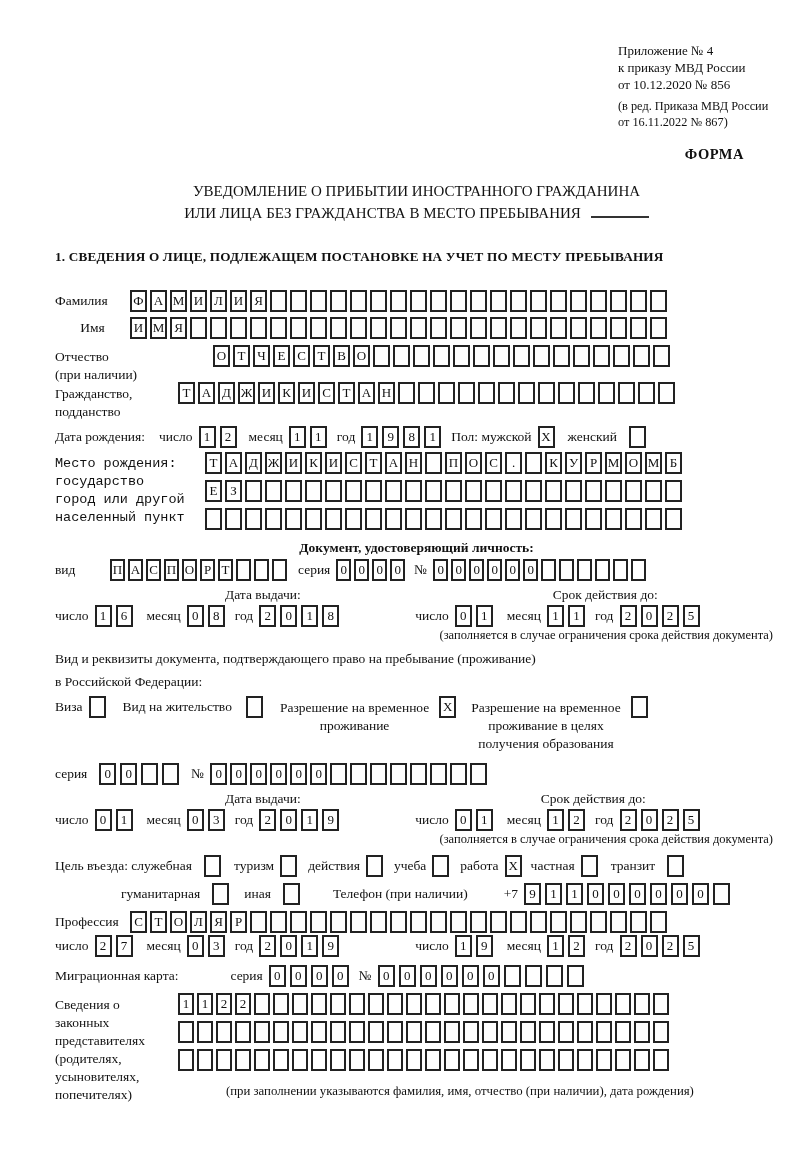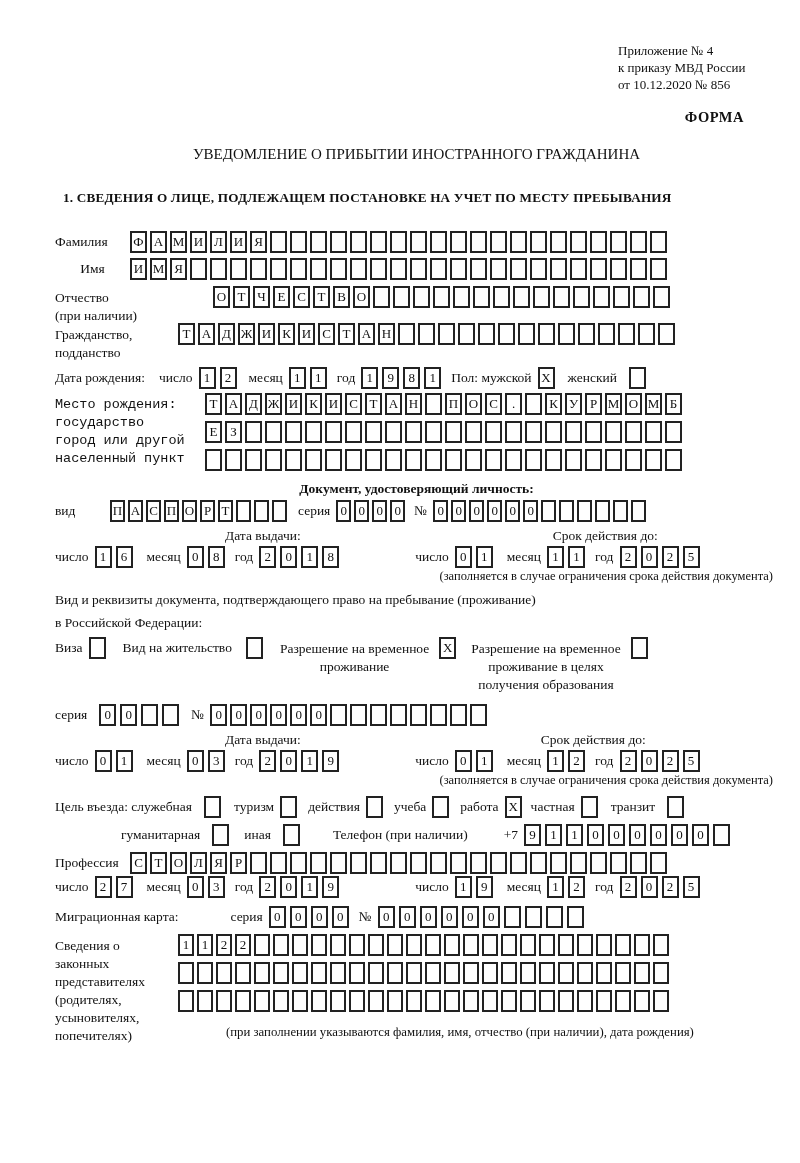--- a/index.html
+++ b/index.html
@@ -9,21 +9,21 @@
     font-family:"Liberation Serif","DejaVu Serif",serif;
     color:#111; font-size:13.5px; position:relative; overflow:hidden;
   }
   
   .appendix { margin-left:563px; line-height:17px; font-size:13px; }
   .appendix .amend { margin-top:5px; font-size:12.3px; line-height:16px; }
   .form-label { text-align:right; font-weight:bold; font-size:14.5px; margin:16px 34px 0 0; letter-spacing:.5px; }
   
   .title { text-align:center; font-weight:normal; font-size:15px; line-height:22px; margin-top:17px; }
   .uline { display:inline-block; width:58px; border-bottom:2px solid #333; margin-left:10px; vertical-align:baseline; }
-  .sec1 { font-weight:bold; font-size:13.2px; margin-top:25px; letter-spacing:.2px;margin-left:8px; }
+  .sec1 { font-weight:bold; font-size:13.2px; margin-top:25px; letter-spacing:.2px; }
   
   .row { display:flex; align-items:flex-start; }
   .lbl { flex:0 0 auto; padding-top:3px; }
   .stack { line-height:18px; padding-top:3px; }
   
   .cells { display:flex; flex-wrap:nowrap; flex:0 0 auto; }
   .cell {
     box-sizing:border-box; width:17px; height:22px; flex:0 0 auto;
     border:2px solid #222; margin-right:3px; background:#fff;
     display:inline-flex; align-items:center; justify-content:center;
@@ -51,26 +51,33 @@
 </style>
 </head>
 <body>
 
 <div class="page">
 
   <div class="appendix">
     <div>Приложение № 4</div>
     <div>к приказу МВД России</div>
     <div>от 10.12.2020 № 856</div>
+    <div class="amend">
+      <div>(в ред. Приказа МВД России</div>
+      <div>от 16.11.2022 № 867)</div>
+    </div>
   </div>
 
   <div class="form-label">ФОРМА</div>
 
   <div class="title">
     <div>УВЕДОМЛЕНИЕ О ПРИБЫТИИ ИНОСТРАННОГО ГРАЖДАНИНА</div>
+    <div>
+      <span>ИЛИ ЛИЦА БЕЗ ГРАЖДАНСТВА В МЕСТО ПРЕБЫВАНИЯ</span><span class="uline"></span>
+    </div>
   </div>
 
   <div class="sec1">1. СВЕДЕНИЯ О ЛИЦЕ, ПОДЛЕЖАЩЕМ ПОСТАНОВКЕ НА УЧЕТ ПО МЕСТУ ПРЕБЫВАНИЯ</div>
 
   <div class="row mt25">
     <span class="lbl w75">Фамилия</span>
     <span class="cells">
         <span class="cell">Ф</span>
         <span class="cell">А</span>
         <span class="cell">М</span>

